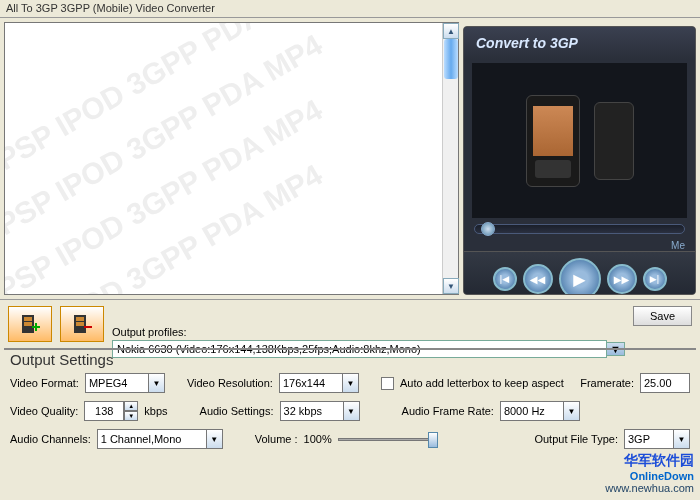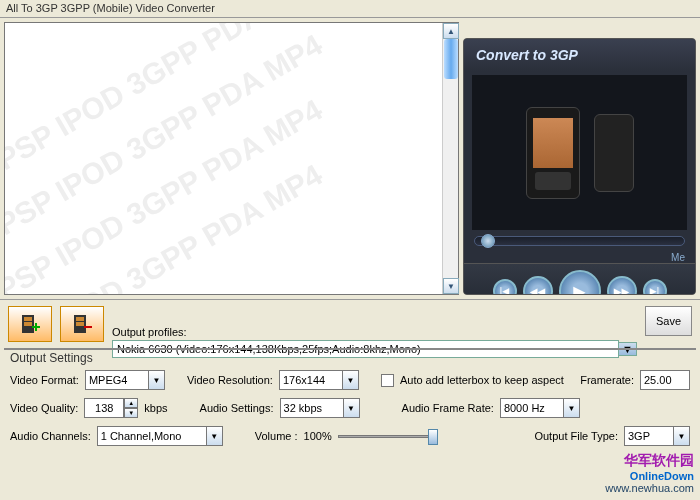--- a/index.html
+++ b/index.html
@@ -9,62 +9,62 @@
 .file-list-wrap { width: 455px; display: flex; background: #fff; border: 1px solid #777; margin: 4px; position: relative; }
 .file-list { flex: 1; position: relative; overflow: hidden; }
 .watermark { position: absolute; color: #eee; font-size: 30px; font-weight: bold; transform: rotate(-30deg); white-space: nowrap; pointer-events: none; }
 .wm1 { top: 30px; left: -30px; }
 .wm2 { top: 95px; left: -30px; }
 .wm3 { top: 160px; left: -30px; }
 .wm4 { top: 225px; left: -30px; }
 .scrollbar-v { width: 16px; background: #f0f0f0; border-left: 1px solid #ccc; position: relative; }
 .scroll-arrow { width: 16px; height: 16px; background: linear-gradient(#fff,#cde); border: 1px solid #8ab; display: flex; align-items: center; justify-content: center; font-size: 8px; color: #357; cursor: pointer; }
 .scroll-thumb { position: absolute; top: 16px; width: 14px; left: 1px; height: 40px; background: linear-gradient(90deg,#bdf,#6ae,#bdf); border-radius: 3px; cursor: pointer; }
-.preview-panel { flex: 1; margin: 20px 4px 4px 0; background: #2a2f3a; border: 1px solid #555; border-radius: 4px; position: relative; overflow: hidden; }
+.preview-panel { flex: 1; margin: 8px 4px 4px 0; background: #2a2f3a; border: 1px solid #555; border-radius: 4px; position: relative; overflow: hidden; }
 .preview-title { color: #d8e8ff; font-style: italic; font-size: 14px; font-weight: bold; padding: 8px 12px; background: linear-gradient(#3a4050,#2a2f3a); }
 .preview-screen { height: 155px; background: #13161c; margin: 4px 8px; position: relative; display: flex; align-items: center; justify-content: center; gap: 14px; }
 .device { width: 54px; height: 92px; background: #1a1a1a; border: 1px solid #444; border-radius: 6px; position: relative; }
 .device::before { content:""; position:absolute; top:10px; left:6px; right:6px; height:50px; background: linear-gradient(#c85,#a63); }
 .device::after { content:""; position:absolute; bottom:8px; left:8px; right:8px; height:18px; background:#333; border-radius:3px; }
 .device2 { width: 40px; height: 78px; background:#222; border:1px solid #444; border-radius:6px; }
 .seekbar { height: 10px; margin: 6px 10px; background: linear-gradient(#1a1f2a,#2a3040); border-radius: 5px; position: relative; border:1px solid #4a5a7a; }
 .seek-thumb { position: absolute; left: 6px; top: -3px; width: 14px; height: 14px; background: radial-gradient(#cde,#58a); border-radius: 50%; border:1px solid #8ac; cursor:pointer; }
 .player-controls { display: flex; align-items: center; justify-content: center; gap: 6px; padding: 6px; background: linear-gradient(#333944,#1f242e); border-top:1px solid #555; }
 .pbtn { width: 30px; height: 30px; border-radius: 50%; background: radial-gradient(#9bd 30%,#369); border: 2px solid #8bc; display:flex; align-items:center; justify-content:center; color:#fff; font-size:10px; cursor:pointer; }
 .pbtn.play { width: 42px; height: 42px; font-size: 16px; }
 .pbtn.small { width: 24px; height: 24px; font-size: 9px; }
 .mid-row { display: flex; align-items: center; padding: 4px 8px; gap: 8px; height: 48px; }
 .icon-btn { width: 44px; height: 36px; background: linear-gradient(#fff,#fb6); border: 1px solid #c80; display:flex; align-items:center; justify-content:center; cursor:pointer; }
 .icon-btn svg { width: 24px; height: 24px; }
 .profiles-col { flex: 1; margin-top: 37px; }
 .profiles-col label { display:block; font-size:11px; }
 .combo { display:flex; height: 22px; align-items: center; }
 .combo input { flex:1; border:1px solid #7a9; padding: 2px 4px; background:#fff; }
 .combo .dd { width:18px; background:linear-gradient(#cde,#9bd); border:1px solid #7a9; border-left:none; display:flex; align-items:center; justify-content:center; cursor:pointer; }
-.save-btn { padding: 2px 10px; border:1px solid #888; background:linear-gradient(#fff,#ddd); cursor:pointer; height:30px; align-self:flex-start; margin-top:2px; }
+.save-btn { padding: 2px 16px; border:1px solid #888; background:linear-gradient(#fff,#ddd); cursor:pointer; height:20px; align-self:flex-start; margin-top:2px; }
 .outfolder-col { display:flex; flex-direction:column; width: 140px; }
 .outfolder-row { display:flex; gap:2px; }
 .outfolder-row input { flex:1; border:1px solid #7a9; padding:2px 4px; height:22px; }
 .settings-panel { border-top: 2px solid #888; margin: 0 4px; padding: 2px 0; position:relative; }
-.fieldset-label { position:relative; top:-1px; left:6px; font-size:12px; color:#333; }
+.fieldset-label { position:relative; top:-1px; left:6px; font-size:15px; color:#333; }
 .settings-row { display:flex; align-items:center; gap:6px; padding: 4px 6px; }
 .settings-row label { white-space:nowrap; }
 .sel { display:flex; height:20px; }
 .sel input { border:1px solid #777; padding:1px 3px; width:64px; background:#fff; }
 .sel .dd { width:16px; border:1px solid #777; border-left:none; background:linear-gradient(#fff,#cde); display:flex; align-items:center; justify-content:center; cursor:pointer; font-size:8px; }
 .spin { display:flex; height:20px; }
 .spin input { border:1px solid #777; padding:1px 3px; width:40px; text-align:center; }
 .spin .btns { display:flex; flex-direction:column; width:14px; }
 .spin .btns span { flex:1; border:1px solid #777; background:linear-gradient(#fff,#cde); font-size:6px; display:flex; align-items:center; justify-content:center; cursor:pointer; }
 .chk { width:13px; height:13px; border:1px solid #777; background:#fff; cursor:pointer; display:inline-block; vertical-align:middle; }
 .slider { display:inline-block; width:100px; height:20px; position:relative; vertical-align:middle; }
 .slider-track { position:absolute; top:9px; left:0; right:0; height:3px; background:#aaa; border:1px solid #777; }
 .slider-thumb { position:absolute; top:3px; right:0; width:10px; height:16px; background:linear-gradient(#fff,#9bd); border:1px solid #58a; cursor:pointer; }
 .wmark-logo { position:absolute; right:6px; bottom:6px; text-align:right; font-size:10px; color:#246; pointer-events:none; }
-.wmark-logo .cn { font-size:14px; font-weight:bold; color:#a21caf; }
+.wmark-logo .cn { font-size:14px; font-weight:bold; color:#1d4ed8; }
 .wmark-logo .blue { color:#06c; font-weight:bold; }
 </style>
 </head>
 <body>
 
 <div class="titlebar">All To 3GP 3GPP (Mobile) Video Converter</div>
 
 <div class="main-area">
   <div class="file-list-wrap">
     <div class="file-list">

